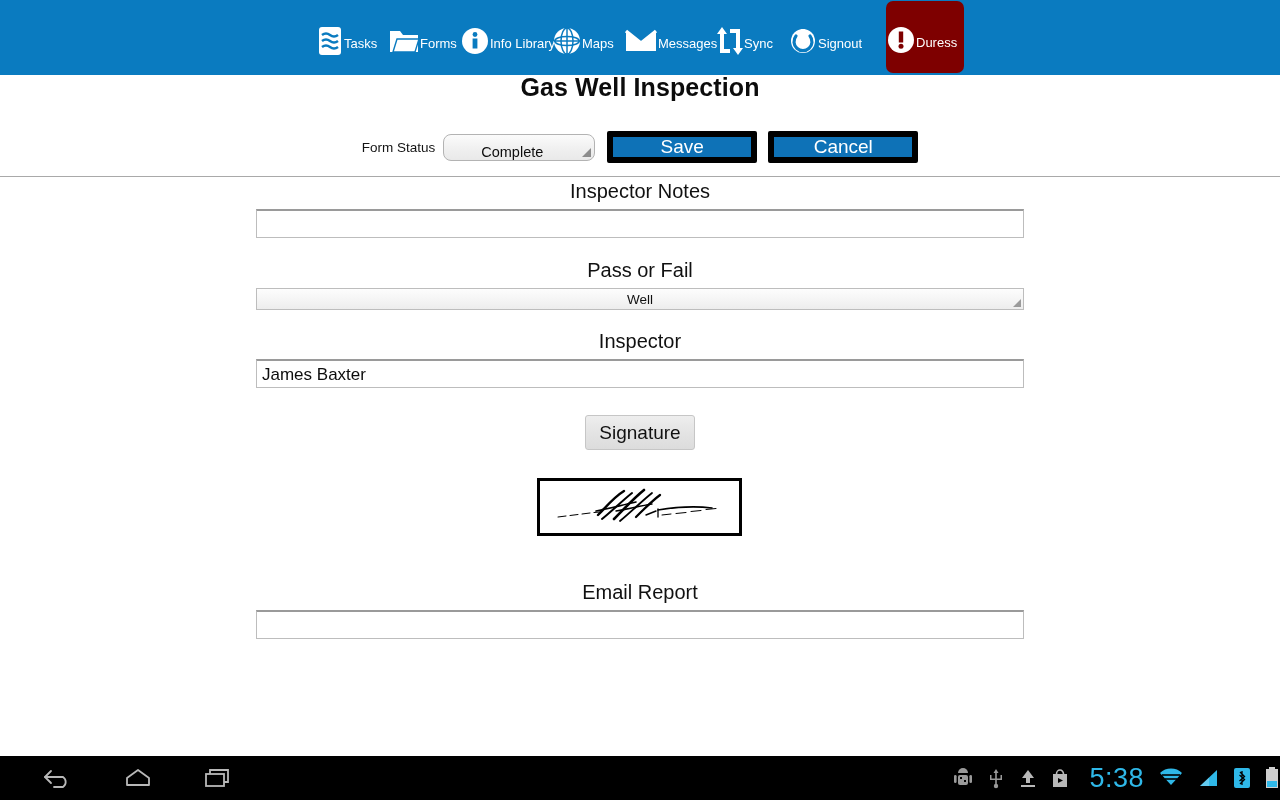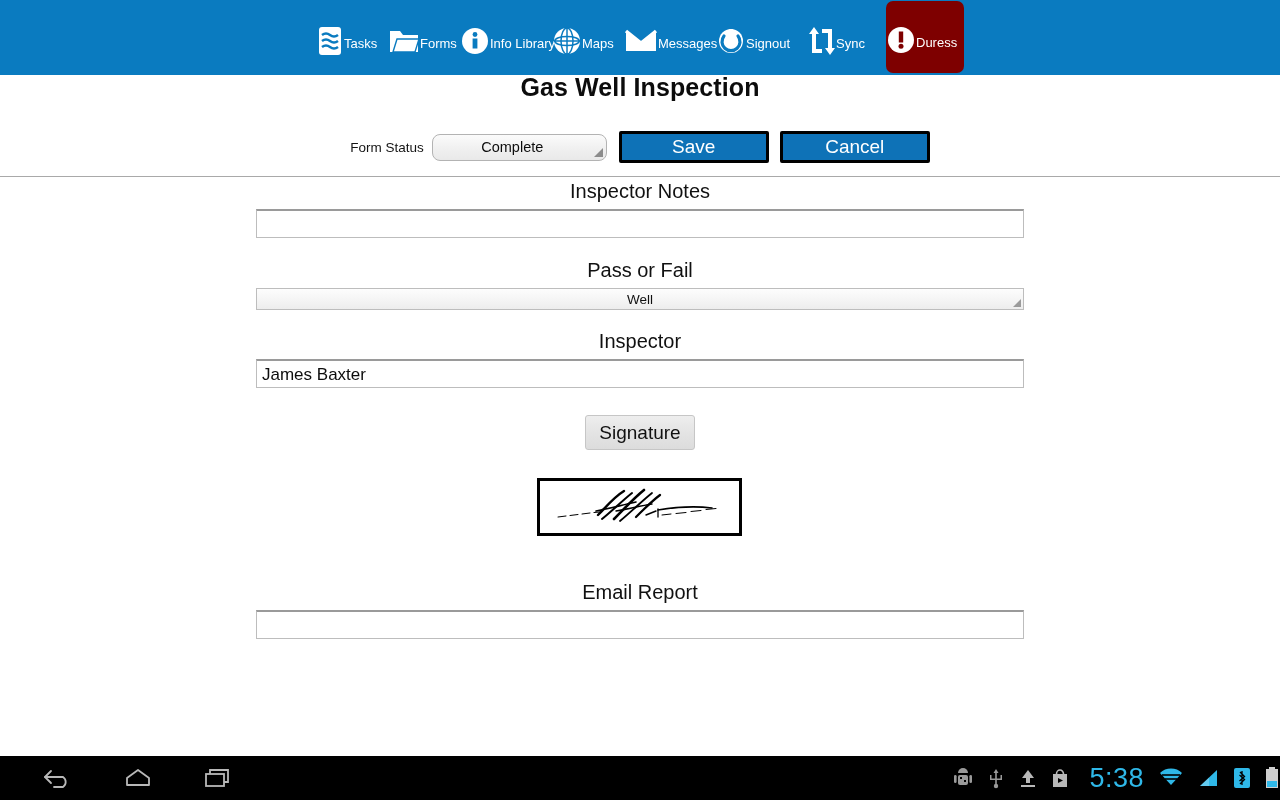--- a/index.html
+++ b/index.html
@@ -81,28 +81,28 @@
     display: flex;
     justify-content: center;
     align-items: center;
   }
   #status-label {
     font-size: 13.5px;
     color: #141414;
     margin-right: 8px;
   }
   #status-select {
-    width: 175px;
+    width: 152px;
     height: 27px;
     background: linear-gradient(to bottom, #fbfbfb 0%, #f0f0f0 55%, #e9e9e9 100%);
     border: 1px solid #b3b3b3;
     border-radius: 8px;
     position: relative;
     display: flex;
-    align-items: center;
+    align-items: flex-end;
     justify-content: center;
     box-sizing: border-box;
     cursor: pointer;
   }
   #status-select .sel-text {
     font-size: 14.5px;
     color: #0d0d0d;
     padding-right: 14px;
   }
   .holo-caret {
@@ -110,21 +110,21 @@
     right: 3px;
     bottom: 3px;
     width: 0; height: 0;
     border-left: 9px solid transparent;
     border-bottom: 9px solid #8c8c8c;
   }
   .blue-btn {
     width: 150px;
     height: 32px;
     background: #0e72b7;
-    border: 3px solid #000000;
+    border: 6px solid #000000;
     border-radius: 2px;
     color: #ffffff;
     font-size: 19px;
     display: flex;
     align-items: center;
     justify-content: center;
     box-sizing: border-box;
     cursor: pointer;
   }
   #save-button { margin-left: 12px; }
@@ -327,40 +327,40 @@
     <span class="tb-ico">
       <svg width="34" height="28" viewBox="0 0 34 28">
         <path d="M2 5 L32 5 L32 24 L2 24 Z" fill="#ffffff"></path>
         <path d="M2 5 L17 17 L32 5 Z" fill="#0a7bc0"></path>
         <path d="M2 4 L17 16 L32 4" stroke="#ffffff" stroke-width="3.4" fill="none" stroke-linejoin="round"></path>
       </svg>
     </span>
     <span class="tb-label">Messages</span>
   </div>
 
+  <div class="tb-item">
+    <span class="tb-ico">
+      <svg width="28" height="30" viewBox="0 0 28 30">
+        <path d="M8 8 L8 23 L14 23 L14 27 L4 27 L4 8 L1 8 L6 1 L11 8 Z" fill="#ffffff"></path>
+        <path d="M20 22 L20 7 L14 7 L14 3 L24 3 L24 22 L27 22 L22 29 L17 22 Z" fill="#ffffff"></path>
+      </svg>
+    </span>
+    <span class="tb-label">Sync</span>
+  </div>
+
   <div class="tb-item wide">
     <span class="tb-ico">
       <svg width="30" height="30" viewBox="0 0 30 30">
         <path d="M15 3 A12 12 0 1 0 15 27 A12 12 0 0 0 15 3 Z" fill="#ffffff"></path>
         <path d="M8 10 A9 9 0 1 0 22 10" stroke="#0a7bc0" stroke-width="3.2" fill="none" stroke-linecap="round"></path>
         <rect x="13.2" y="3" width="3.6" height="12" fill="#ffffff"></rect>
         <rect x="13.2" y="4" width="3.6" height="10" fill="#ffffff"></rect>
       </svg>
     </span>
     <span class="tb-label">Signout</span>
-  </div>
-
-  <div class="tb-item">
-    <span class="tb-ico">
-      <svg width="28" height="30" viewBox="0 0 28 30">
-        <path d="M8 8 L8 23 L14 23 L14 27 L4 27 L4 8 L1 8 L6 1 L11 8 Z" fill="#ffffff"></path>
-        <path d="M20 22 L20 7 L14 7 L14 3 L24 3 L24 22 L27 22 L22 29 L17 22 Z" fill="#ffffff"></path>
-      </svg>
-    </span>
-    <span class="tb-label">Sync</span>
   </div>
 
   <div class="tb-item duress">
     <span class="tb-ico">
       <svg width="30" height="30" viewBox="0 0 30 30">
         <circle cx="15" cy="15" r="13" fill="#ffffff"></circle>
         <rect x="12.8" y="6.5" width="4.4" height="11" fill="#7e0000"></rect>
         <circle cx="15" cy="21.2" r="2.5" fill="#7e0000"></circle>
       </svg>
     </span>

